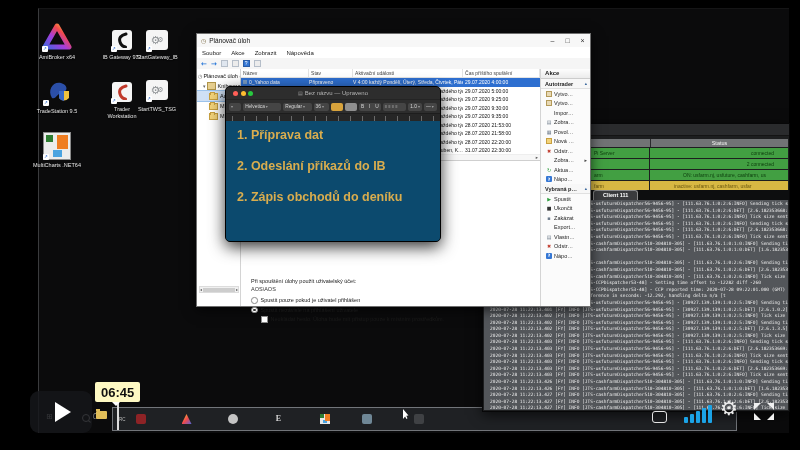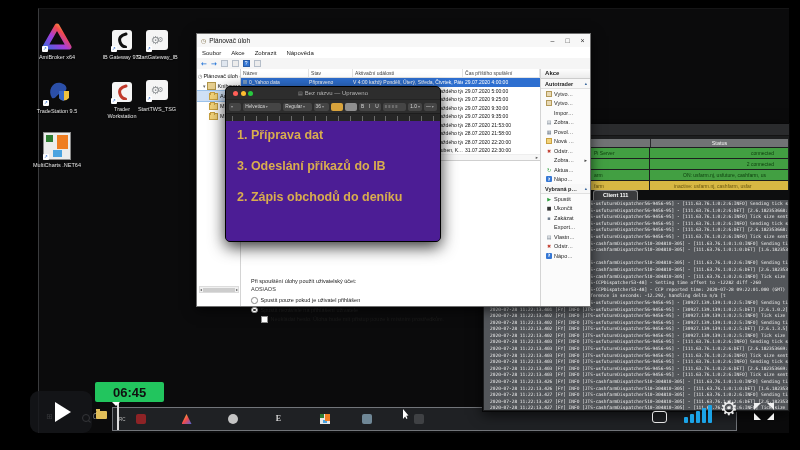--- a/index.html
+++ b/index.html
@@ -101,21 +101,21 @@
   .te-toolbar{height:13px;background:#2d2d2d;border-top:1px solid #242424;display:flex;align-items:center;gap:2px;padding:0 3px;}
   .teb{height:8px;background:#454545;border-radius:2px;color:#d6d6d6;font-size:4.8px;line-height:8px;
     padding:0 2px;display:flex;align-items:center;gap:1px;white-space:nowrap;}
   .teb .dd{color:#9f9f9f;font-size:4px;}
   .well{width:8px;flex:none;}
   .well.gold{background:#d8a33c;}
   .well.gray{background:#8f8f8f;}
   .te-ruler{height:9px;background:#262626;border-top:1px solid #1d1d1d;position:relative;}
   .te-ruler::before{content:"";position:absolute;left:6px;right:2px;top:2px;bottom:2px;
     background:repeating-linear-gradient(90deg,#6a6a6a 0 1px,transparent 1px 11.8px);}
-  .te-body{position:absolute;left:0;right:0;top:34px;bottom:0;background:#4c1d95;padding:7px 12px 0 11px;overflow:hidden;}
+  .te-body{position:absolute;left:0;right:0;top:34px;bottom:0;background:#0c4a6e;padding:7px 12px 0 11px;overflow:hidden;}
   .te-body p{margin:0;font-size:12.5px;font-weight:bold;line-height:15px;color:var(--te-text,#d9ad4e);white-space:nowrap;}
   .te-body p + p{margin-top:16px;}
   
   .win-gw{left:482px;top:123px;width:308px;height:289px;background:#1d1e1f;border:1px solid #070708;
     z-index:2;box-sizing:border-box;overflow:hidden;}
   .gw-menu{height:11px;background:#2a2b2d;border-bottom:1px solid #141414;display:flex;align-items:center;gap:9px;padding-left:5px;}
   .gw-menu .dot{width:5px;height:5px;border-radius:50%;background:#3b7fd4;flex:none;}
   .gw-menu span{font-size:5.5px;color:#cfcfcf;}
   .gw-table{margin:3px 1px 0 1px;}
   .gw-thead{height:8px;background:#717375;display:flex;}
@@ -159,22 +159,22 @@
   .tb-sys{position:absolute;z-index:1;color:#cfcfcf;font-family:"DejaVu Sans",sans-serif;}
   .tb-search{left:82px;top:414px;width:6px;height:6px;border:1px solid #cfcfcf;border-radius:50%;z-index:1;}
   .tb-search::after{content:"";position:absolute;left:5px;top:6px;width:3px;height:1px;background:#cfcfcf;transform:rotate(40deg);}
   
   .cursor{left:403px;top:409px;width:7px;height:10px;background:#fff;z-index:6;
     clip-path:polygon(0 0,0 100%,30% 76%,48% 100%,64% 92%,47% 68%,78% 64%);filter:drop-shadow(0 0 1px #000);}
   
   .pill{left:30px;top:391px;width:62px;height:42px;background:rgba(22,23,26,.84);border-radius:9px;z-index:8;
     display:flex;align-items:center;justify-content:center;}
   .pill .tri{width:0;height:0;border-left:16px solid #fff;border-top:10px solid transparent;border-bottom:10px solid transparent;margin-left:4px;}
-  .tooltip{left:95px;top:382px;height:20px;background:#22c55e;border-radius:2px;z-index:10;
-    display:flex;align-items:center;padding:0 18px;font-size:13px;font-weight:bold;color:#101010;}
+  .tooltip{left:95px;top:382px;height:20px;background:#fef9c3;border-radius:2px;z-index:10;
+    display:flex;align-items:center;padding:0 6px;font-size:13px;font-weight:bold;color:#101010;}
   .tooltip::after{content:"";position:absolute;left:17px;bottom:-4px;border:4px solid transparent;border-top-color:#fff;border-bottom:none;}
   .playhead{left:117px;top:402px;width:2px;height:28px;background:#ddd;z-index:7;}
   .vol{left:684px;top:404px;z-index:9;display:flex;align-items:flex-end;gap:2px;height:19px;}
   .vol span{width:4px;background:var(--accent,#1ba3e6);border-radius:1px;display:block;}
   .pip{left:652px;top:411px;width:15px;height:12px;border:1.5px solid #e4e4e4;border-radius:3px;z-index:9;box-sizing:border-box;}
   .gearbtn{left:720px;top:397px;z-index:9;font-size:20px;color:#ededed;font-family:"DejaVu Sans",sans-serif;line-height:22px;}
   .fsbtn{left:754px;top:403px;z-index:9;}
 </style>
 </head>
 <body>
@@ -706,21 +706,21 @@
         </span>
       <span class="teb" style="width:11px">
           <span>—</span>
           <span class="dd">▾</span>
         </span>
     </div>
     <div class="te-ruler"></div>
     <div class="te-body">
 
     <p>1. Příprava dat</p>
-        <p>3. Odeslání příkazů do IB</p>
+        <p>2. Odeslání příkazů do IB</p>
         <p>2. Zápis obchodů do deníku</p>
       </div>
   </div>
 
   <div class="abs playhead"></div>
   <div class="abs pill">
       <span class="tri"></span>
     </div>
   <div class="abs tooltip">
       <span>06:45</span>

